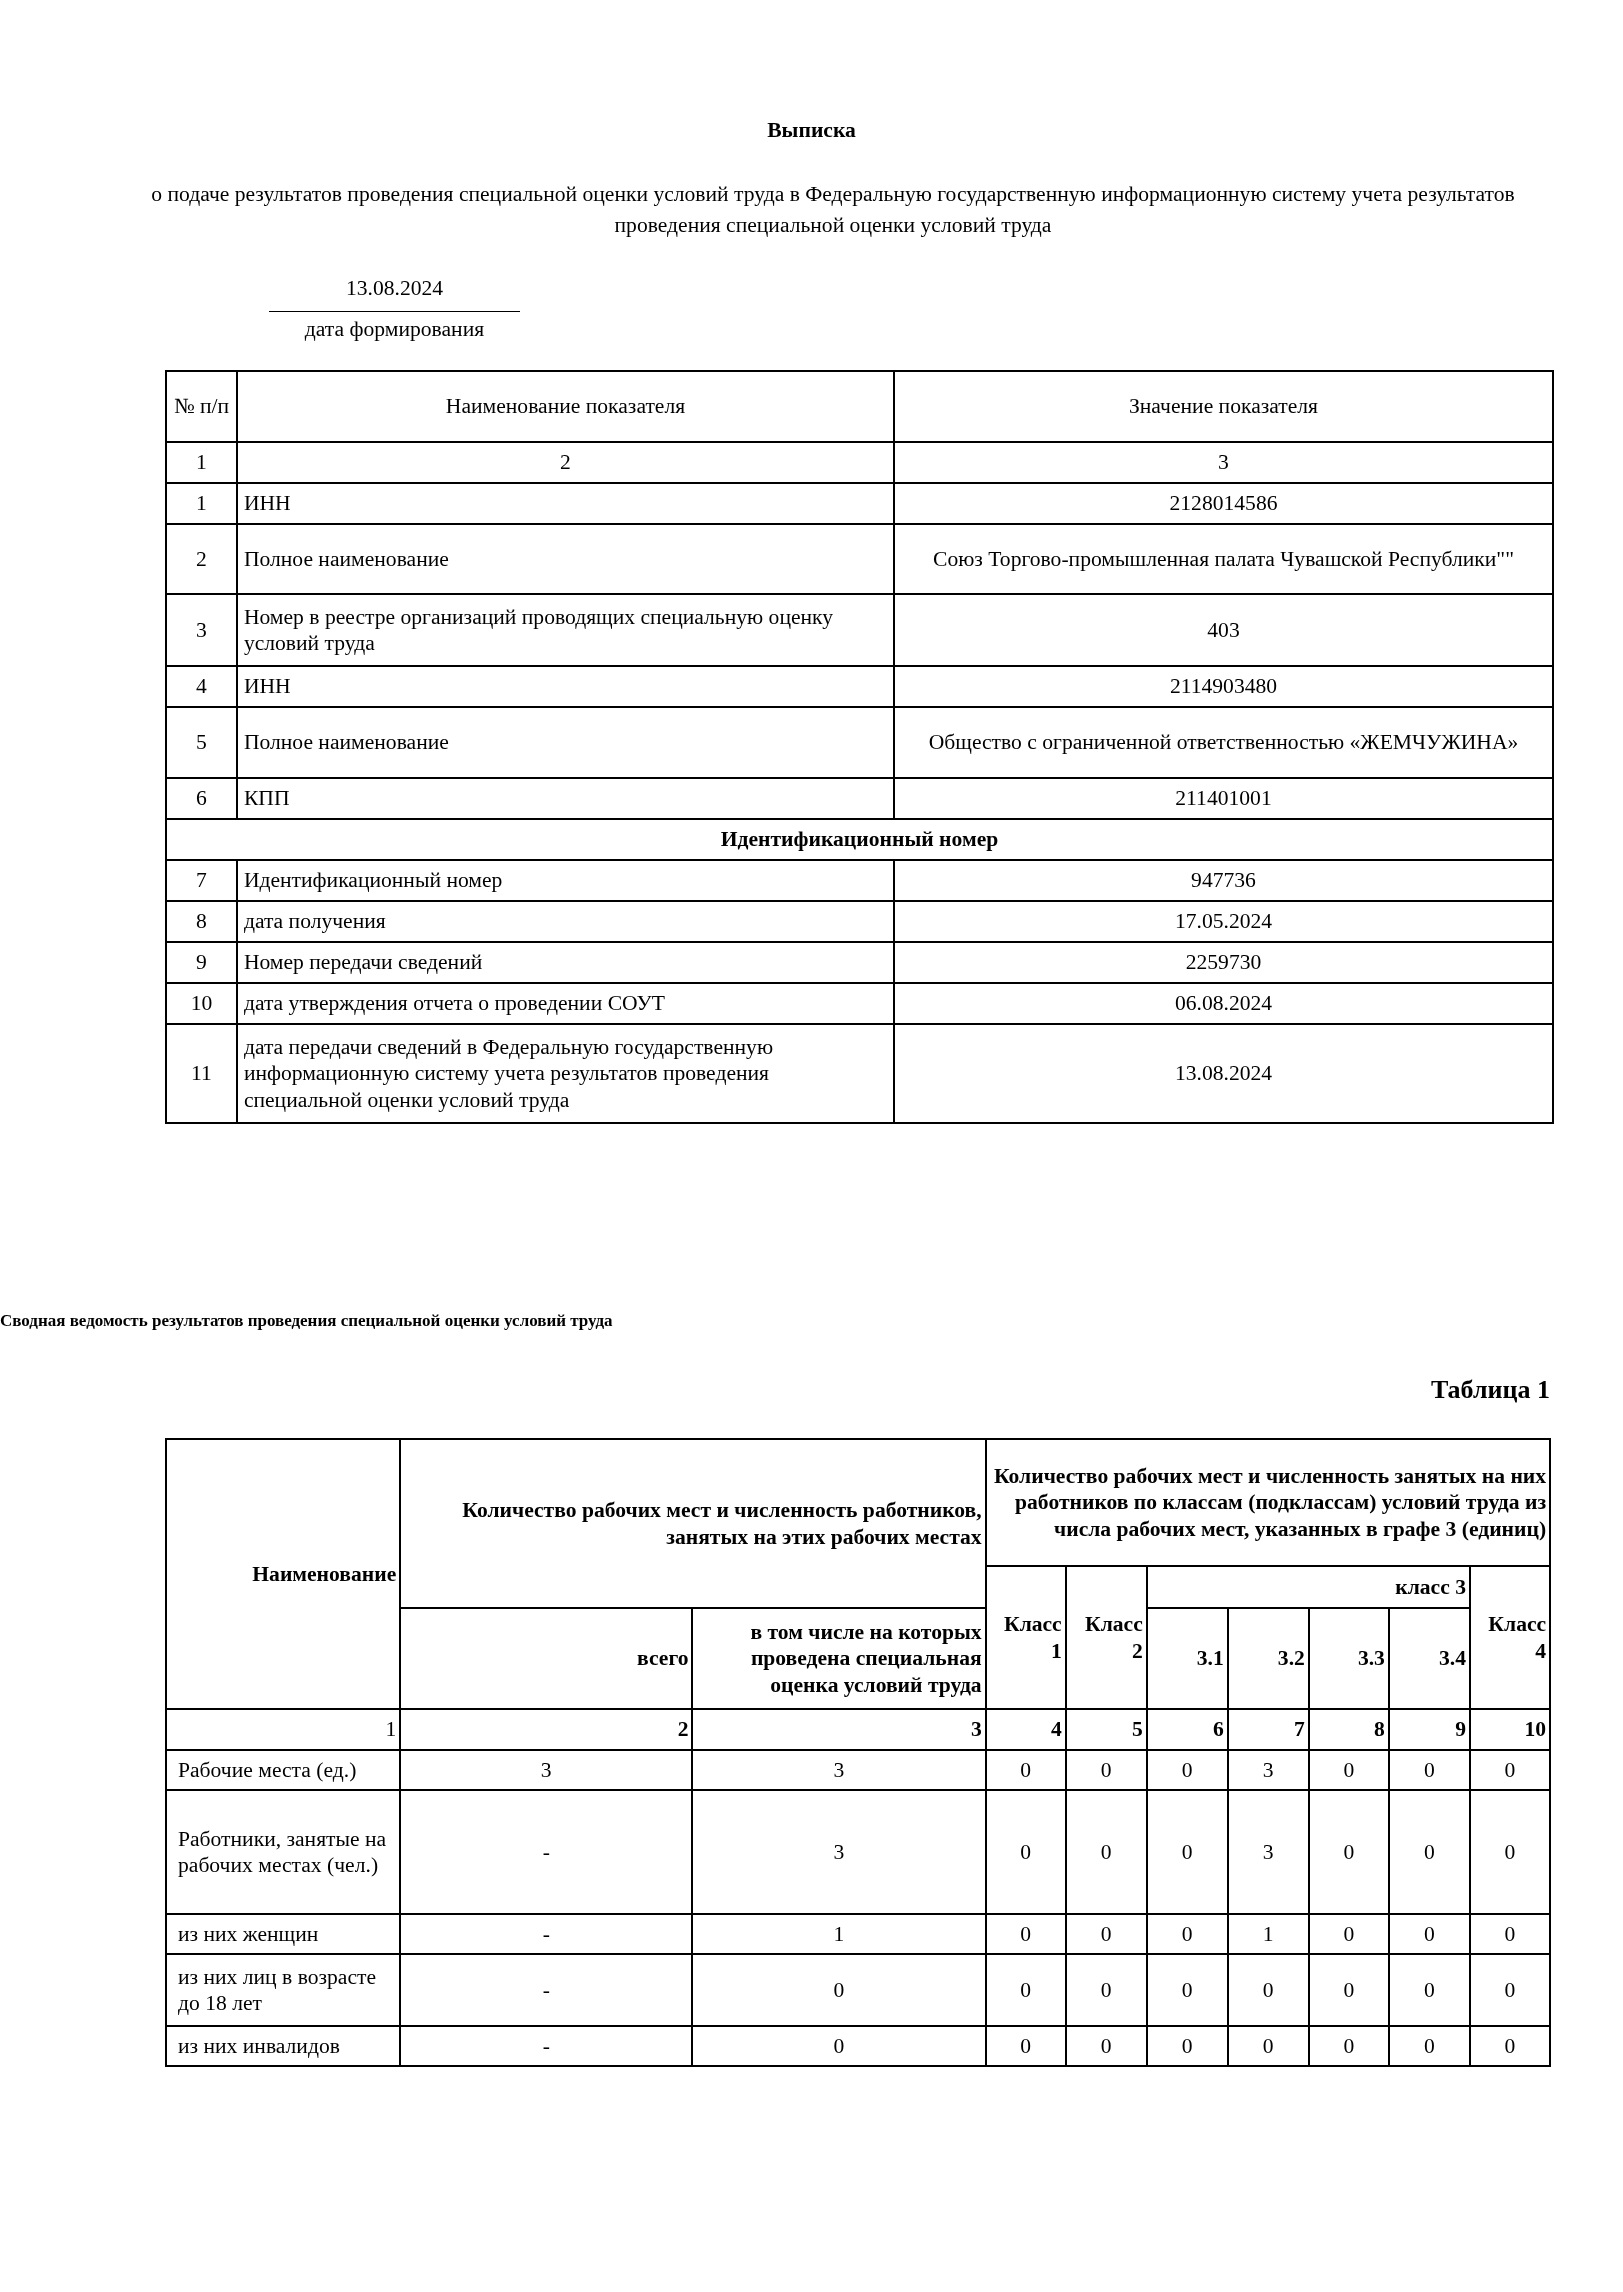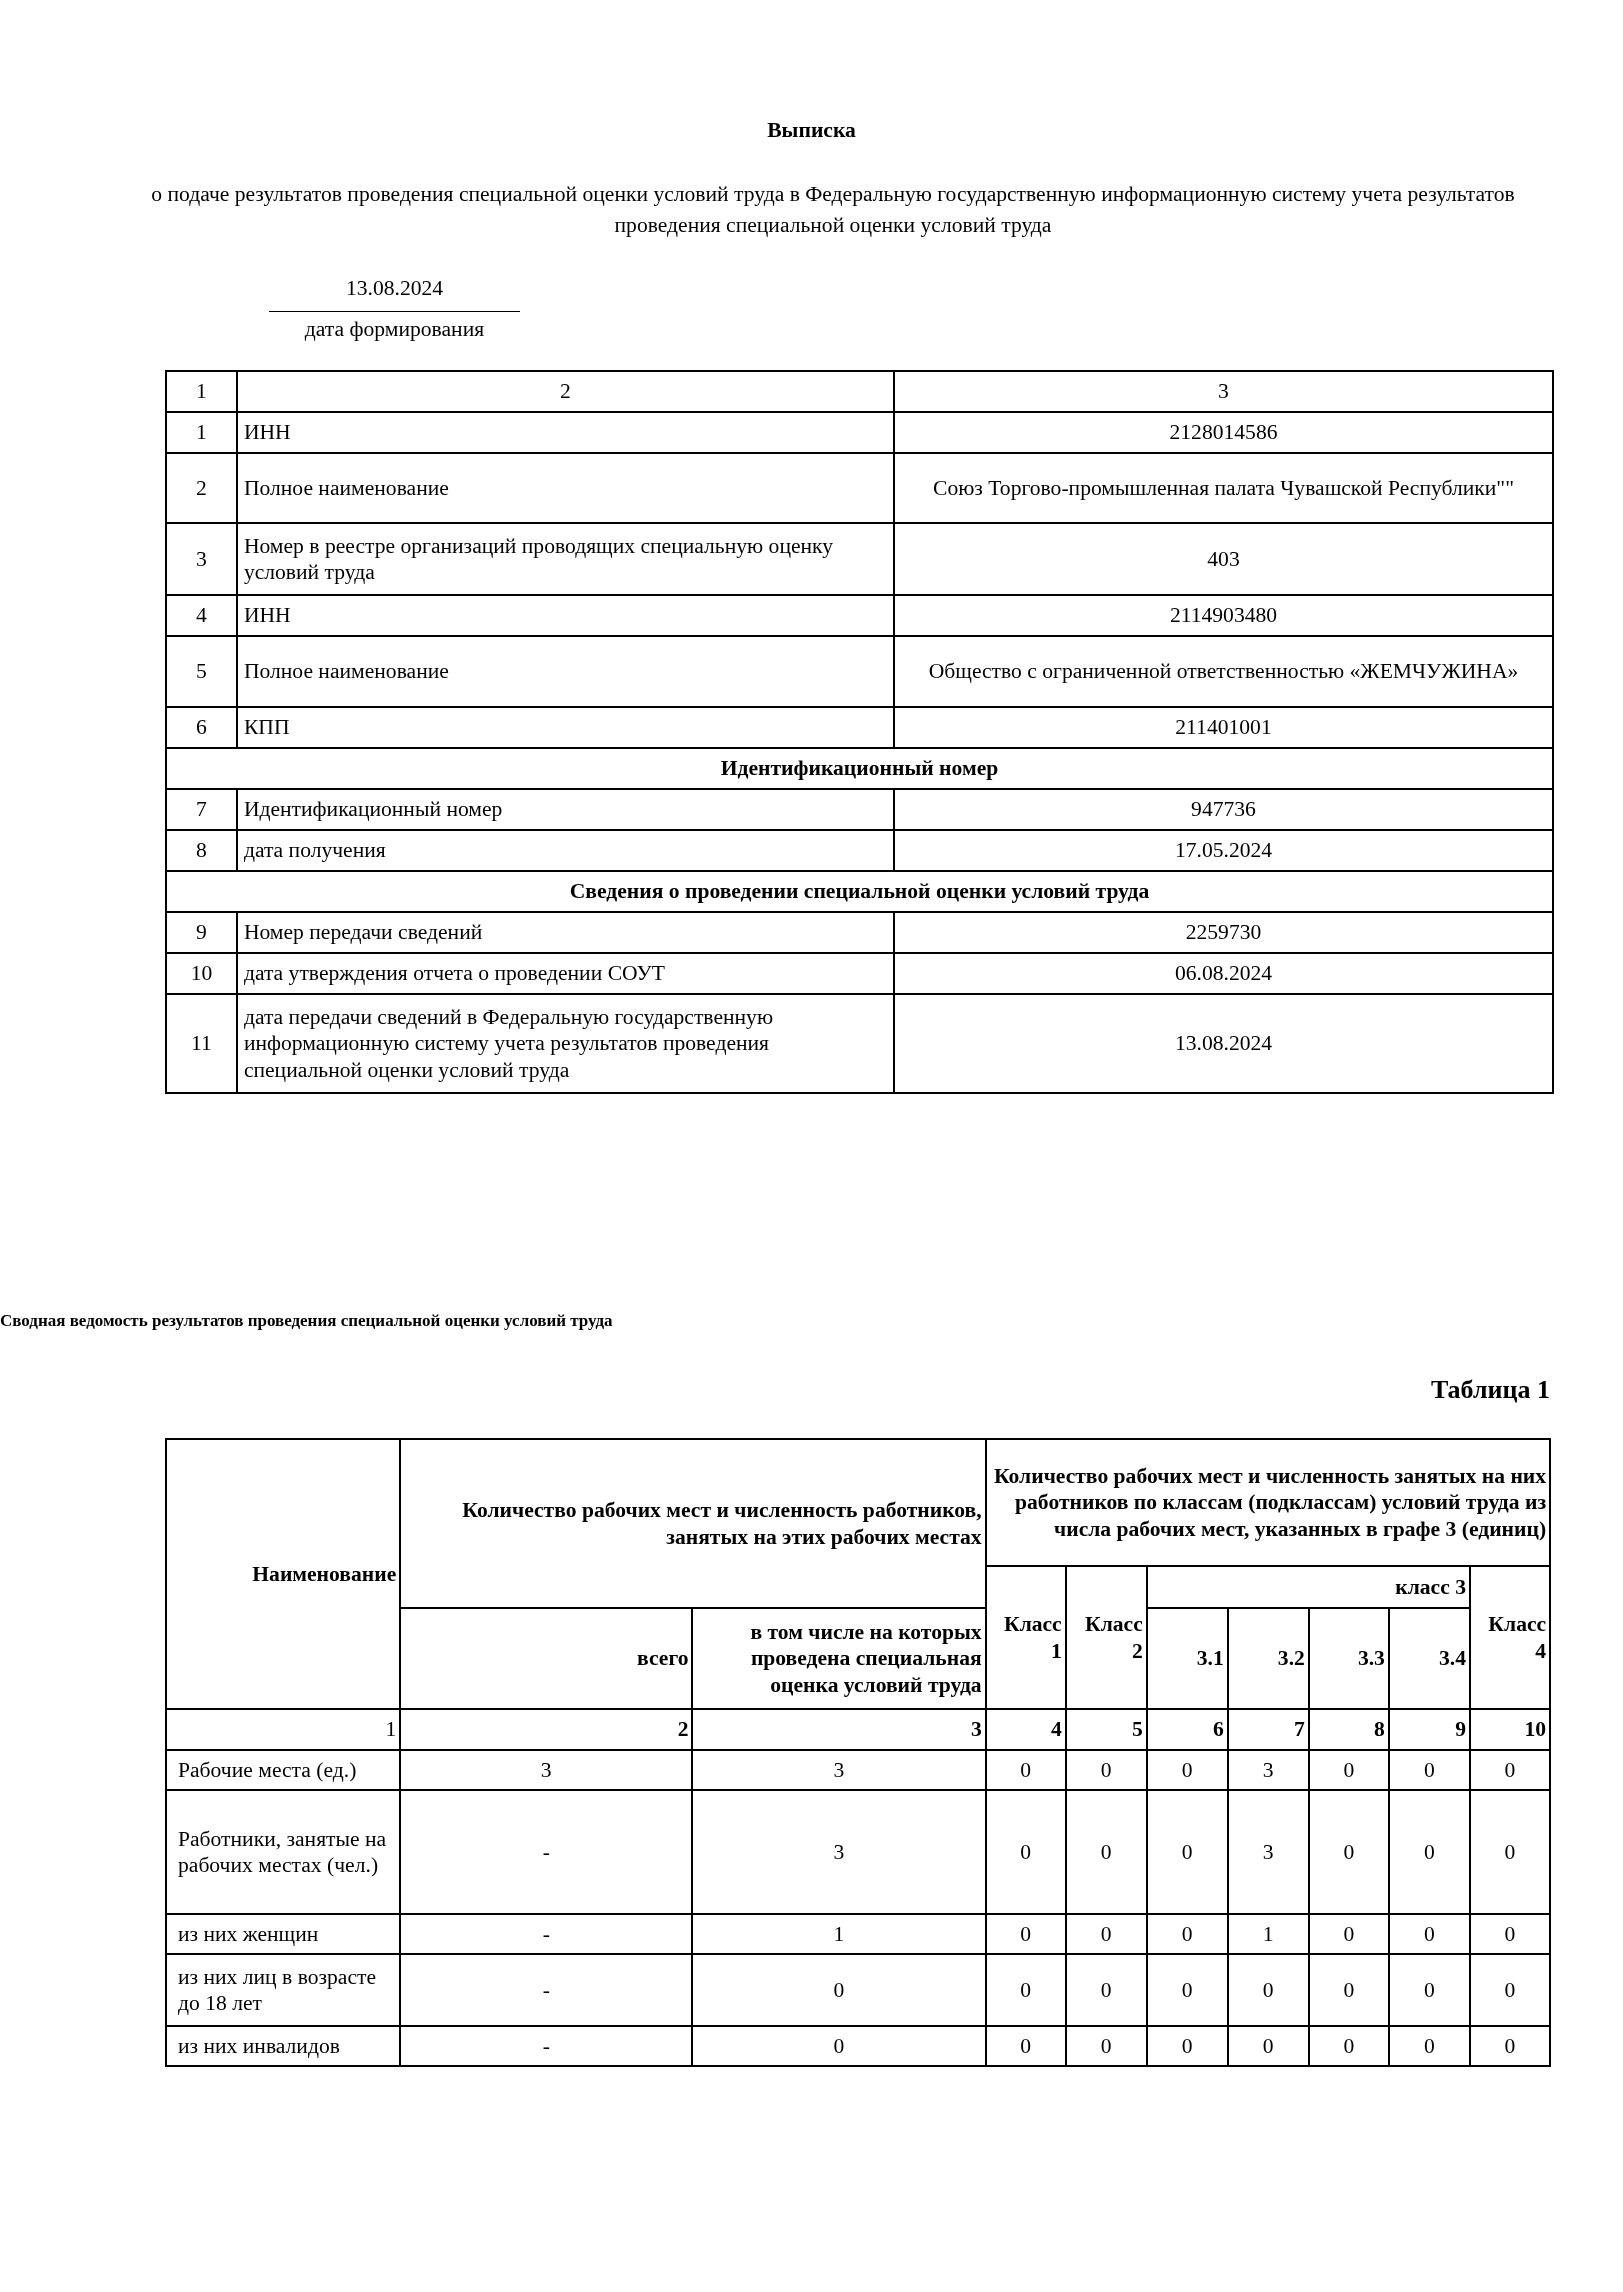--- a/index.html
+++ b/index.html
@@ -56,20 +56,25 @@
   <div class="date-label">дата формирования</div>
 </div>
 
 <table class="abs t-main">
   <colgroup>
     <col style="width:71px">
       <col style="width:657px">
       <col style="width:659px">
   </colgroup>
   <tbody>
+      <tr style="height:71px">
+    <td>№ п/п</td>
+    <td>Наименование показателя</td>
+    <td>Значение показателя</td>
+  </tr>
   <tr style="height:41px">
     <td>1</td>
     <td>2</td>
     <td>3</td>
   </tr>
 
   <tr style="height:41px">
     <td>1</td>
     <td class="lbl">ИНН</td>
     <td>2128014586</td>
@@ -108,23 +113,20 @@
     <td>7</td>
     <td class="lbl">Идентификационный номер</td>
     <td>947736</td>
   </tr>
   <tr style="height:41px">
     <td>8</td>
     <td class="lbl">дата получения</td>
     <td>17.05.2024</td>
   </tr>
 
-  <tr style="height:41px">
-    <td colspan="3" class="sec">Сведения о проведении специальной оценки условий труда</td>
-  </tr>
   <tr style="height:41px">
     <td>9</td>
     <td class="lbl">Номер передачи сведений</td>
     <td>2259730</td>
   </tr>
   <tr style="height:41px">
     <td>10</td>
     <td class="lbl">дата утверждения отчета о проведении СОУТ</td>
     <td>06.08.2024</td>
   </tr>

